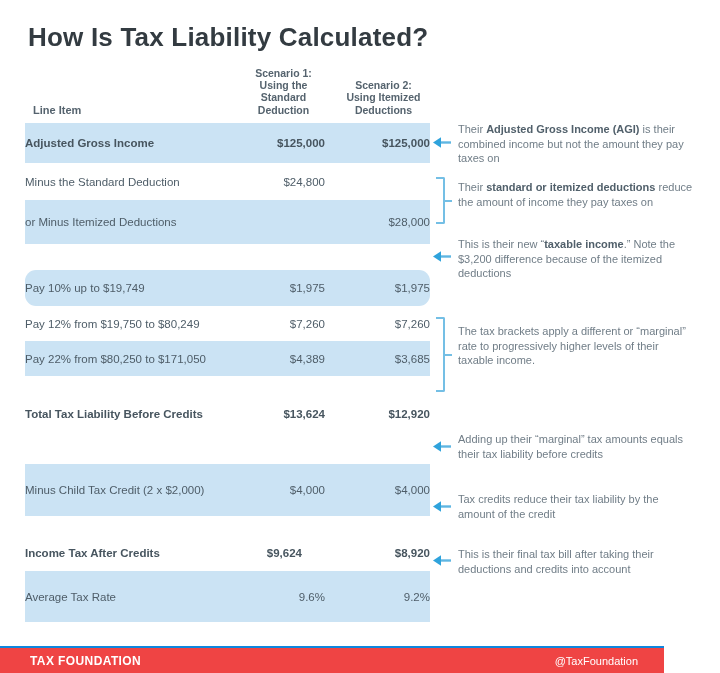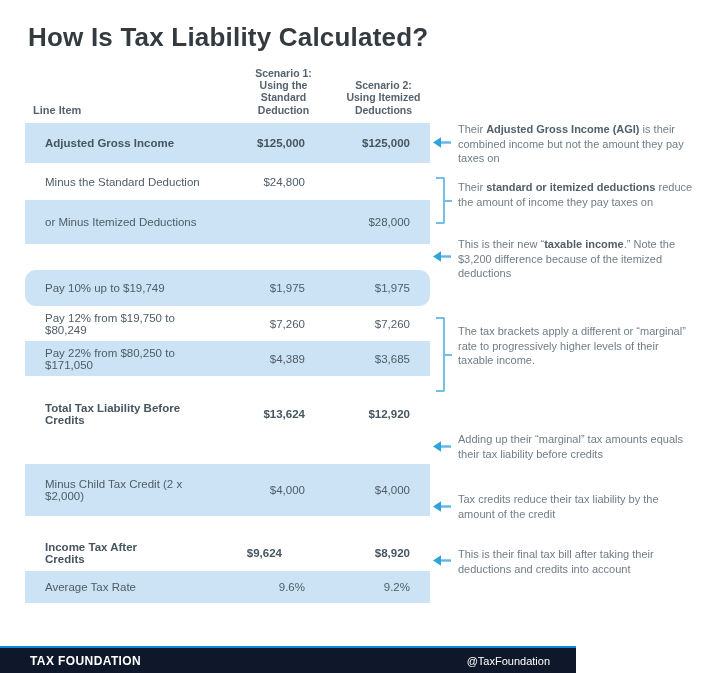--- a/index.html
+++ b/index.html
@@ -53,39 +53,39 @@
     white-space: pre-line;
     line-height: 1.18;
     transform: translateX(14px);
     padding-bottom: 2px;
   }
 
   .row {
     display: grid;
     grid-template-columns: 1fr 95px 105px;
     align-items: center;
-    padding: 0 20px;
+    padding: 0 0;
     font-size: 11.5px;
     color: #4e5d68;
   }
   .row .val { text-align: right; }
   .row--blue { background: #cbe3f4; }
   .row--bold { font-weight: 700; color: #47555f; }
 
   .r1  { height: 40px; margin-top: 5px; }
   .r2  { height: 37px; }
   .r3  { height: 44px; }
   .r4  { height: 40px; }
   .r5  { height: 36px; margin-top: 26px; border-radius: 11px; }
   .r6  { height: 35px; }
   .r7  { height: 35px; }
   .r8  { height: 36px; margin-top: 20px; }
   .r9  { height: 52px; margin-top: 32px; }
   .r10 { height: 36px; margin-top: 19px; gap: 23px; }
-  .r11 { height: 32px; }
+  .r11 { height: 51px; }
 
   
   .note {
     position: absolute;
     left: 458px;
     width: 238px;
     font-size: 11px;
     line-height: 1.32;
     color: #707d87;
   }
@@ -127,23 +127,23 @@
   .a7 { top: 554px; }
 
   .b2 { top: 177px; height: 47px; }
   .b4 { top: 317px; height: 75px; }
 
   
   .footer {
     position: absolute;
     left: 0;
     bottom: 0;
-    width: 576px;
+    width: 664px;
     height: 27px;
-    background: #0f172a;
+    background: #ef4444;
     border-top: 2px solid #0d86de;
     display: flex;
     align-items: center;
     justify-content: space-between;
     padding: 0 26px 0 30px;
   }
   .footer .brand {
     color: #ffffff;
     font-size: 12px;
     font-weight: 700;

